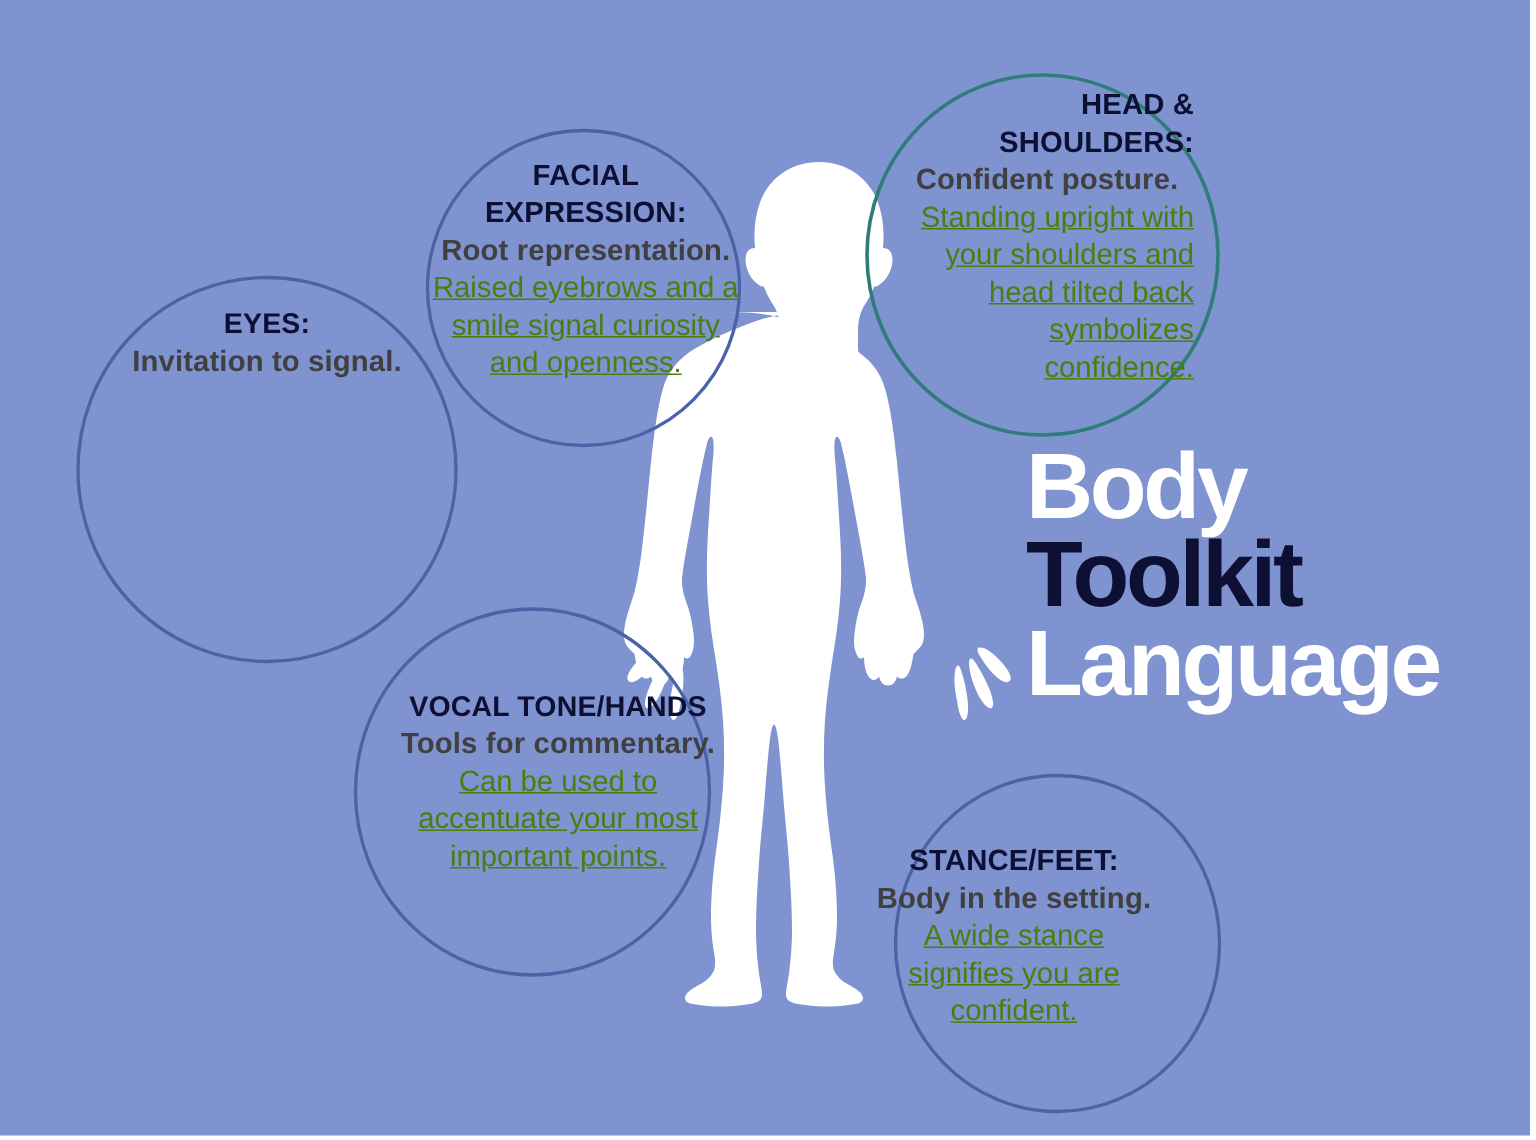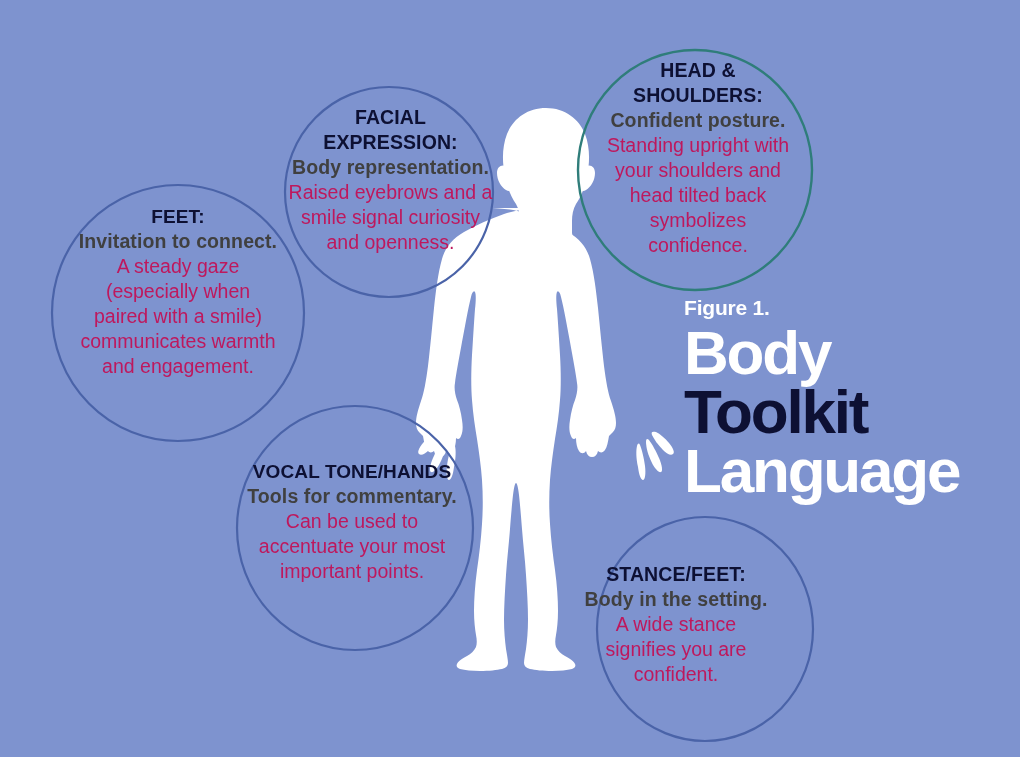--- a/index.html
+++ b/index.html
@@ -50,30 +50,31 @@
     color: #0d1033;
     font-weight: bold;
     letter-spacing: 0.1px;
   }
   .callout .c-sub {
     color: #404040;
     font-weight: bold;
     letter-spacing: 0.1px;
   }
   .callout .c-body {
-    color: #be185d;
+    color: #4d7c0f;
     font-weight: 400;
+    text-decoration: underline;
   }
 
   
   #co-eyes      { left: 78px;  top: 205px; width: 200px; font-size: 19.5px; }
   #co-eyes .c-title { font-size: 19px; }
   #co-face      { left: 288px; top: 105px; width: 205px; font-size: 19.5px; justify-content: flex-end; }
-  #co-head      { left: 600px; top: 58px;  width: 196px; font-size: 19.5px; }
-  #co-vocal     { left: 244px; top: 460px; width: 216px; font-size: 19.5px; }
+  #co-head      { left: 600px; top: 58px;  width: 196px; font-size: 19.5px; text-align: right; }
+  #co-vocal     { left: 264px; top: 460px; width: 216px; font-size: 19.5px; }
   #co-vocal .c-title { font-size: 19px; }
   #co-stance    { left: 580px; top: 562px; width: 192px; font-size: 19.5px; }
 
   
   #title-block {
     position: absolute;
     left: 684px;
     top: 296px;
     width: 320px;
   }
@@ -231,28 +232,27 @@
     <ellipse cx="389" cy="192" rx="104" ry="105" fill="none" stroke="#4a63a8" stroke-width="2.2"></ellipse>
 
     <ellipse cx="695" cy="170" rx="117" ry="120" fill="none" stroke="#2f7d7a" stroke-width="2.4"></ellipse>
 
     <ellipse cx="355" cy="528" rx="118" ry="122" fill="none" stroke="#4a63a8" stroke-width="2.2"></ellipse>
 
     <ellipse cx="705" cy="629" rx="108" ry="112" fill="none" stroke="#4a63a8" stroke-width="2.2"></ellipse>
   </svg>
 
   <div class="callout" id="co-eyes">
-    <div class="c-title">FEET:</div>
-    <div class="c-sub">Invitation to connect.</div>
-    <div class="c-body">A steady gaze (especially when paired with a smile) communicates warmth and engagement.</div>
+    <div class="c-title">EYES:</div>
+    <div class="c-sub">Invitation to signal.</div>
   </div>
 
   <div class="callout" id="co-face">
     <div class="c-title">FACIAL EXPRESSION:</div>
-    <div class="c-sub">Body representation.</div>
+    <div class="c-sub">Root representation.</div>
     <div class="c-body">Raised eyebrows and a smile signal curiosity and openness.</div>
   </div>
 
   <div class="callout" id="co-head">
     <div class="c-title">HEAD &amp; SHOULDERS:</div>
     <div class="c-sub">Confident posture.</div>
     <div class="c-body">Standing upright with your shoulders and head tilted back symbolizes confidence.</div>
   </div>
 
   <div class="callout" id="co-vocal">
@@ -261,18 +261,17 @@
     <div class="c-body">Can be used to accentuate your most important points.</div>
   </div>
 
   <div class="callout" id="co-stance">
     <div class="c-title">STANCE/FEET:</div>
     <div class="c-sub">Body in the setting.</div>
     <div class="c-body">A wide stance signifies you are confident.</div>
   </div>
 
   <div id="title-block">
-    <div id="fig-label">Figure 1.</div>
     <div class="big-line big-white">Body</div>
     <div class="big-line big-dark">Toolkit</div>
     <div class="big-line big-white">Language</div>
   </div>
 </div>
 
 </body></html>

